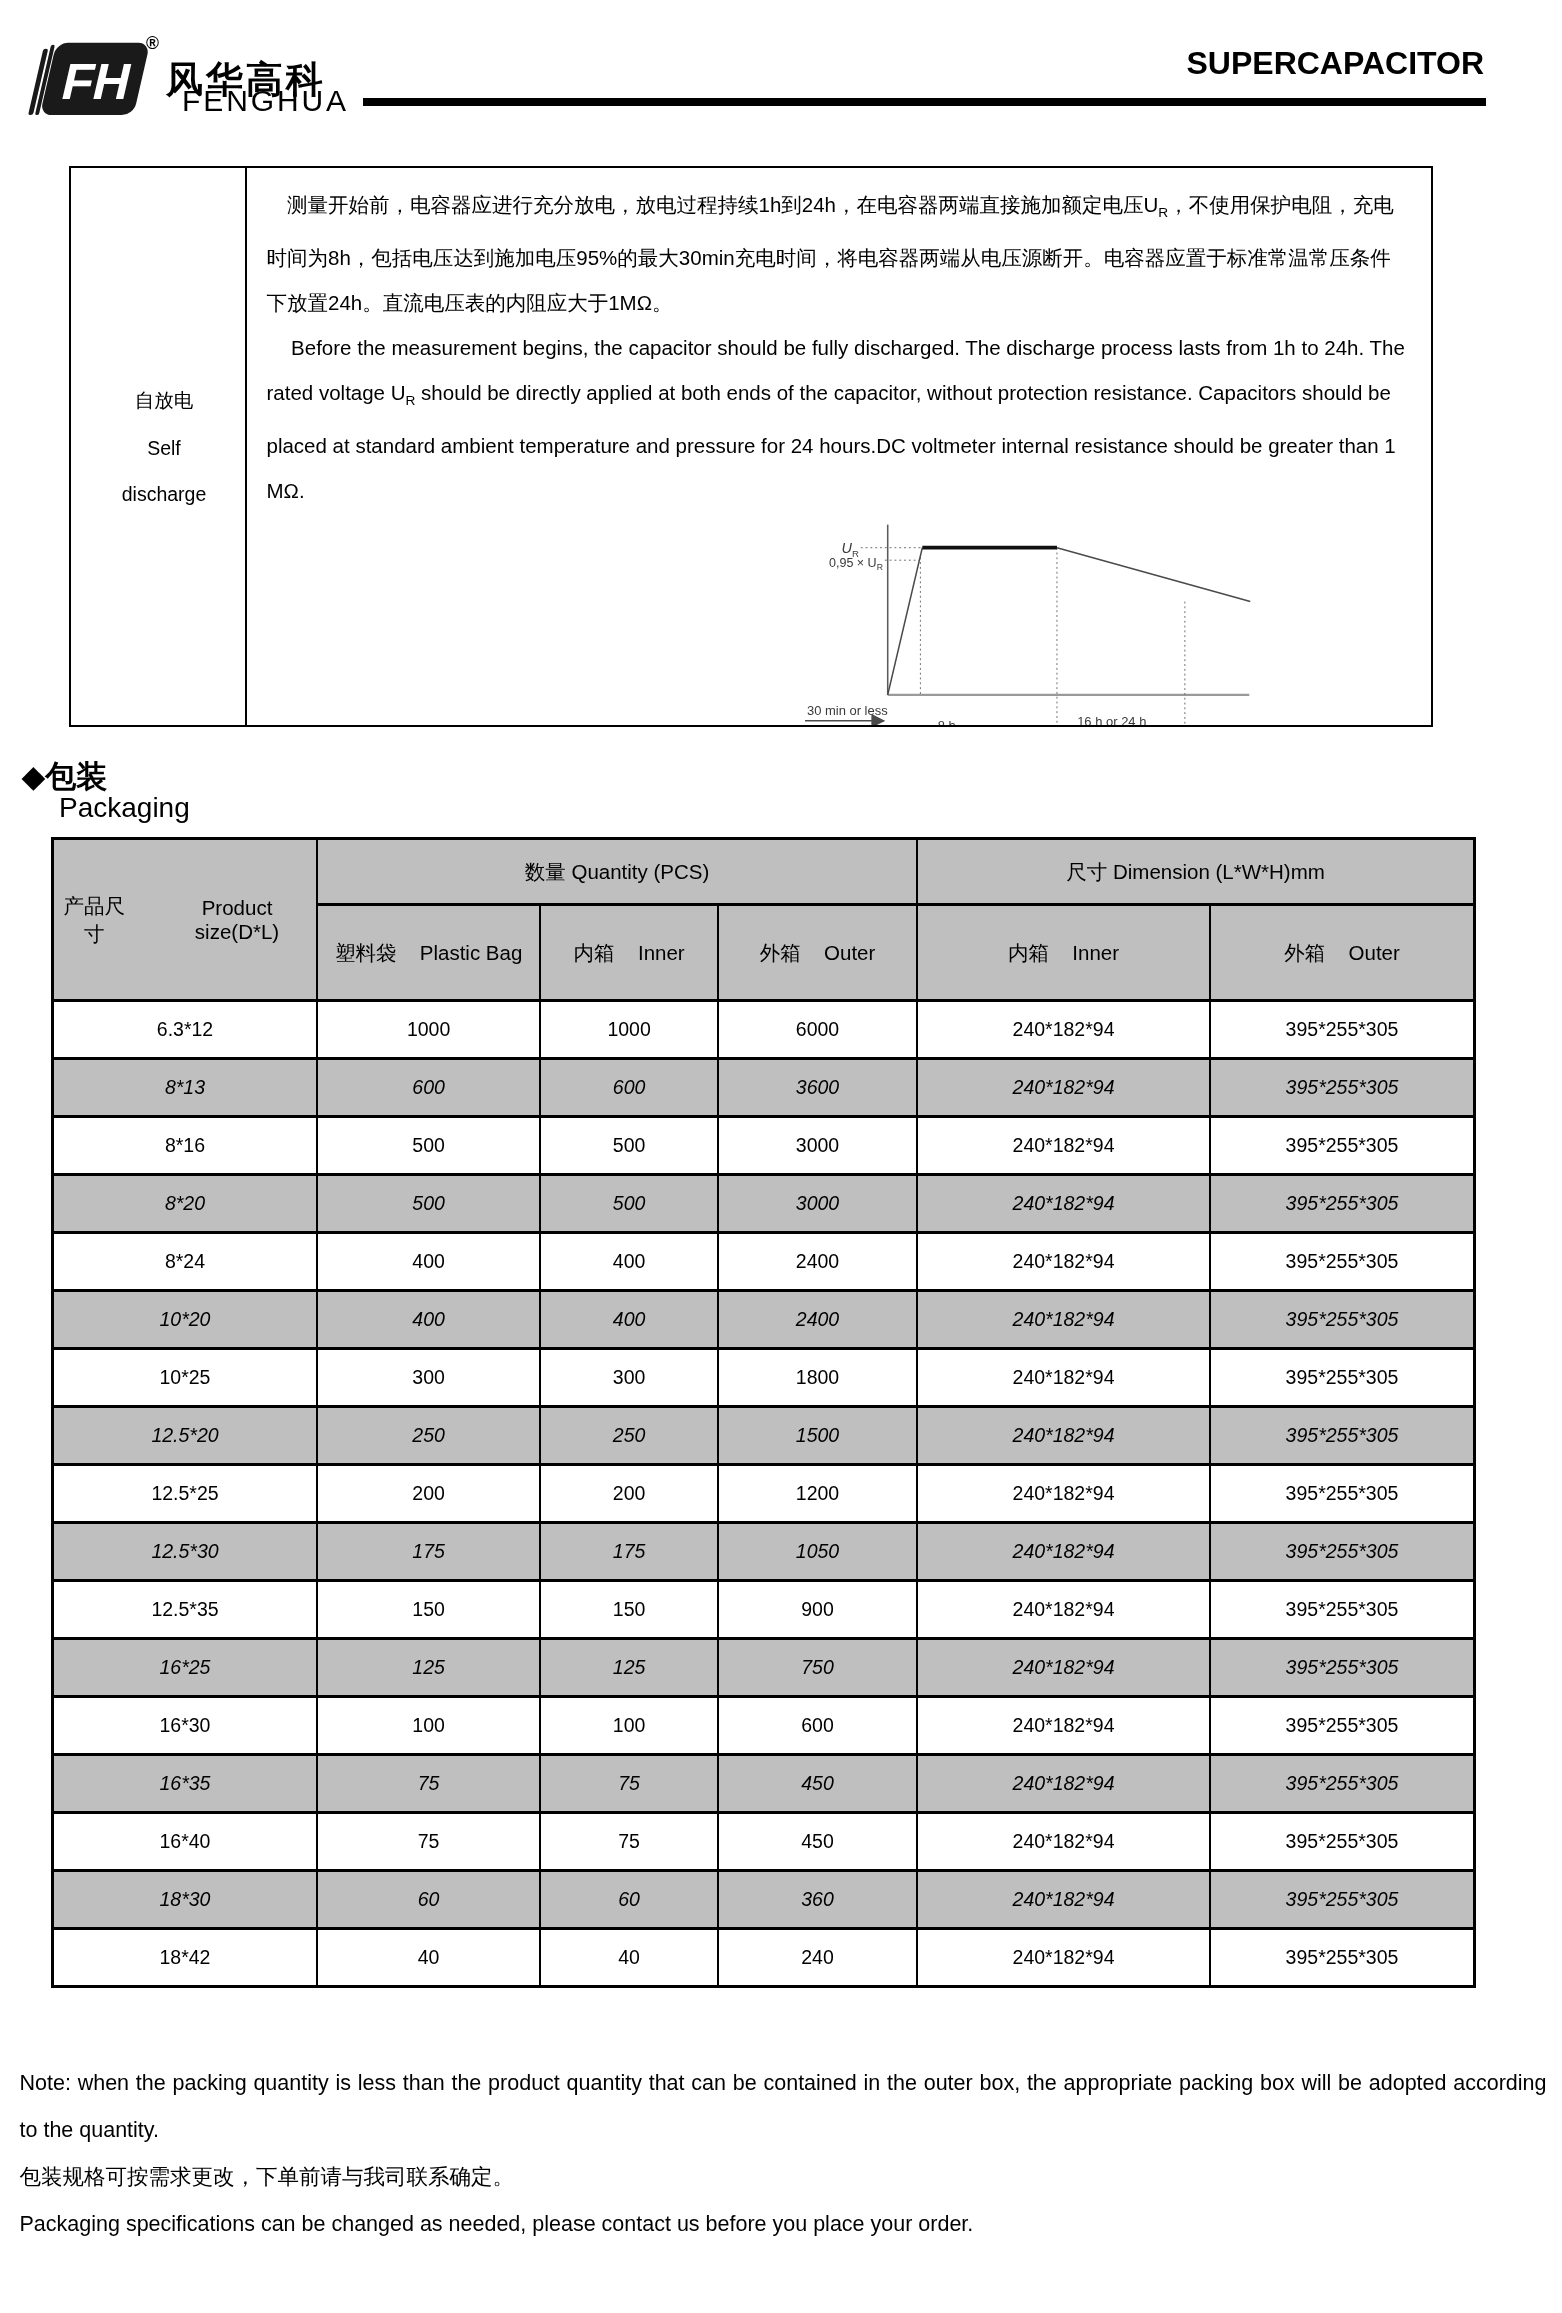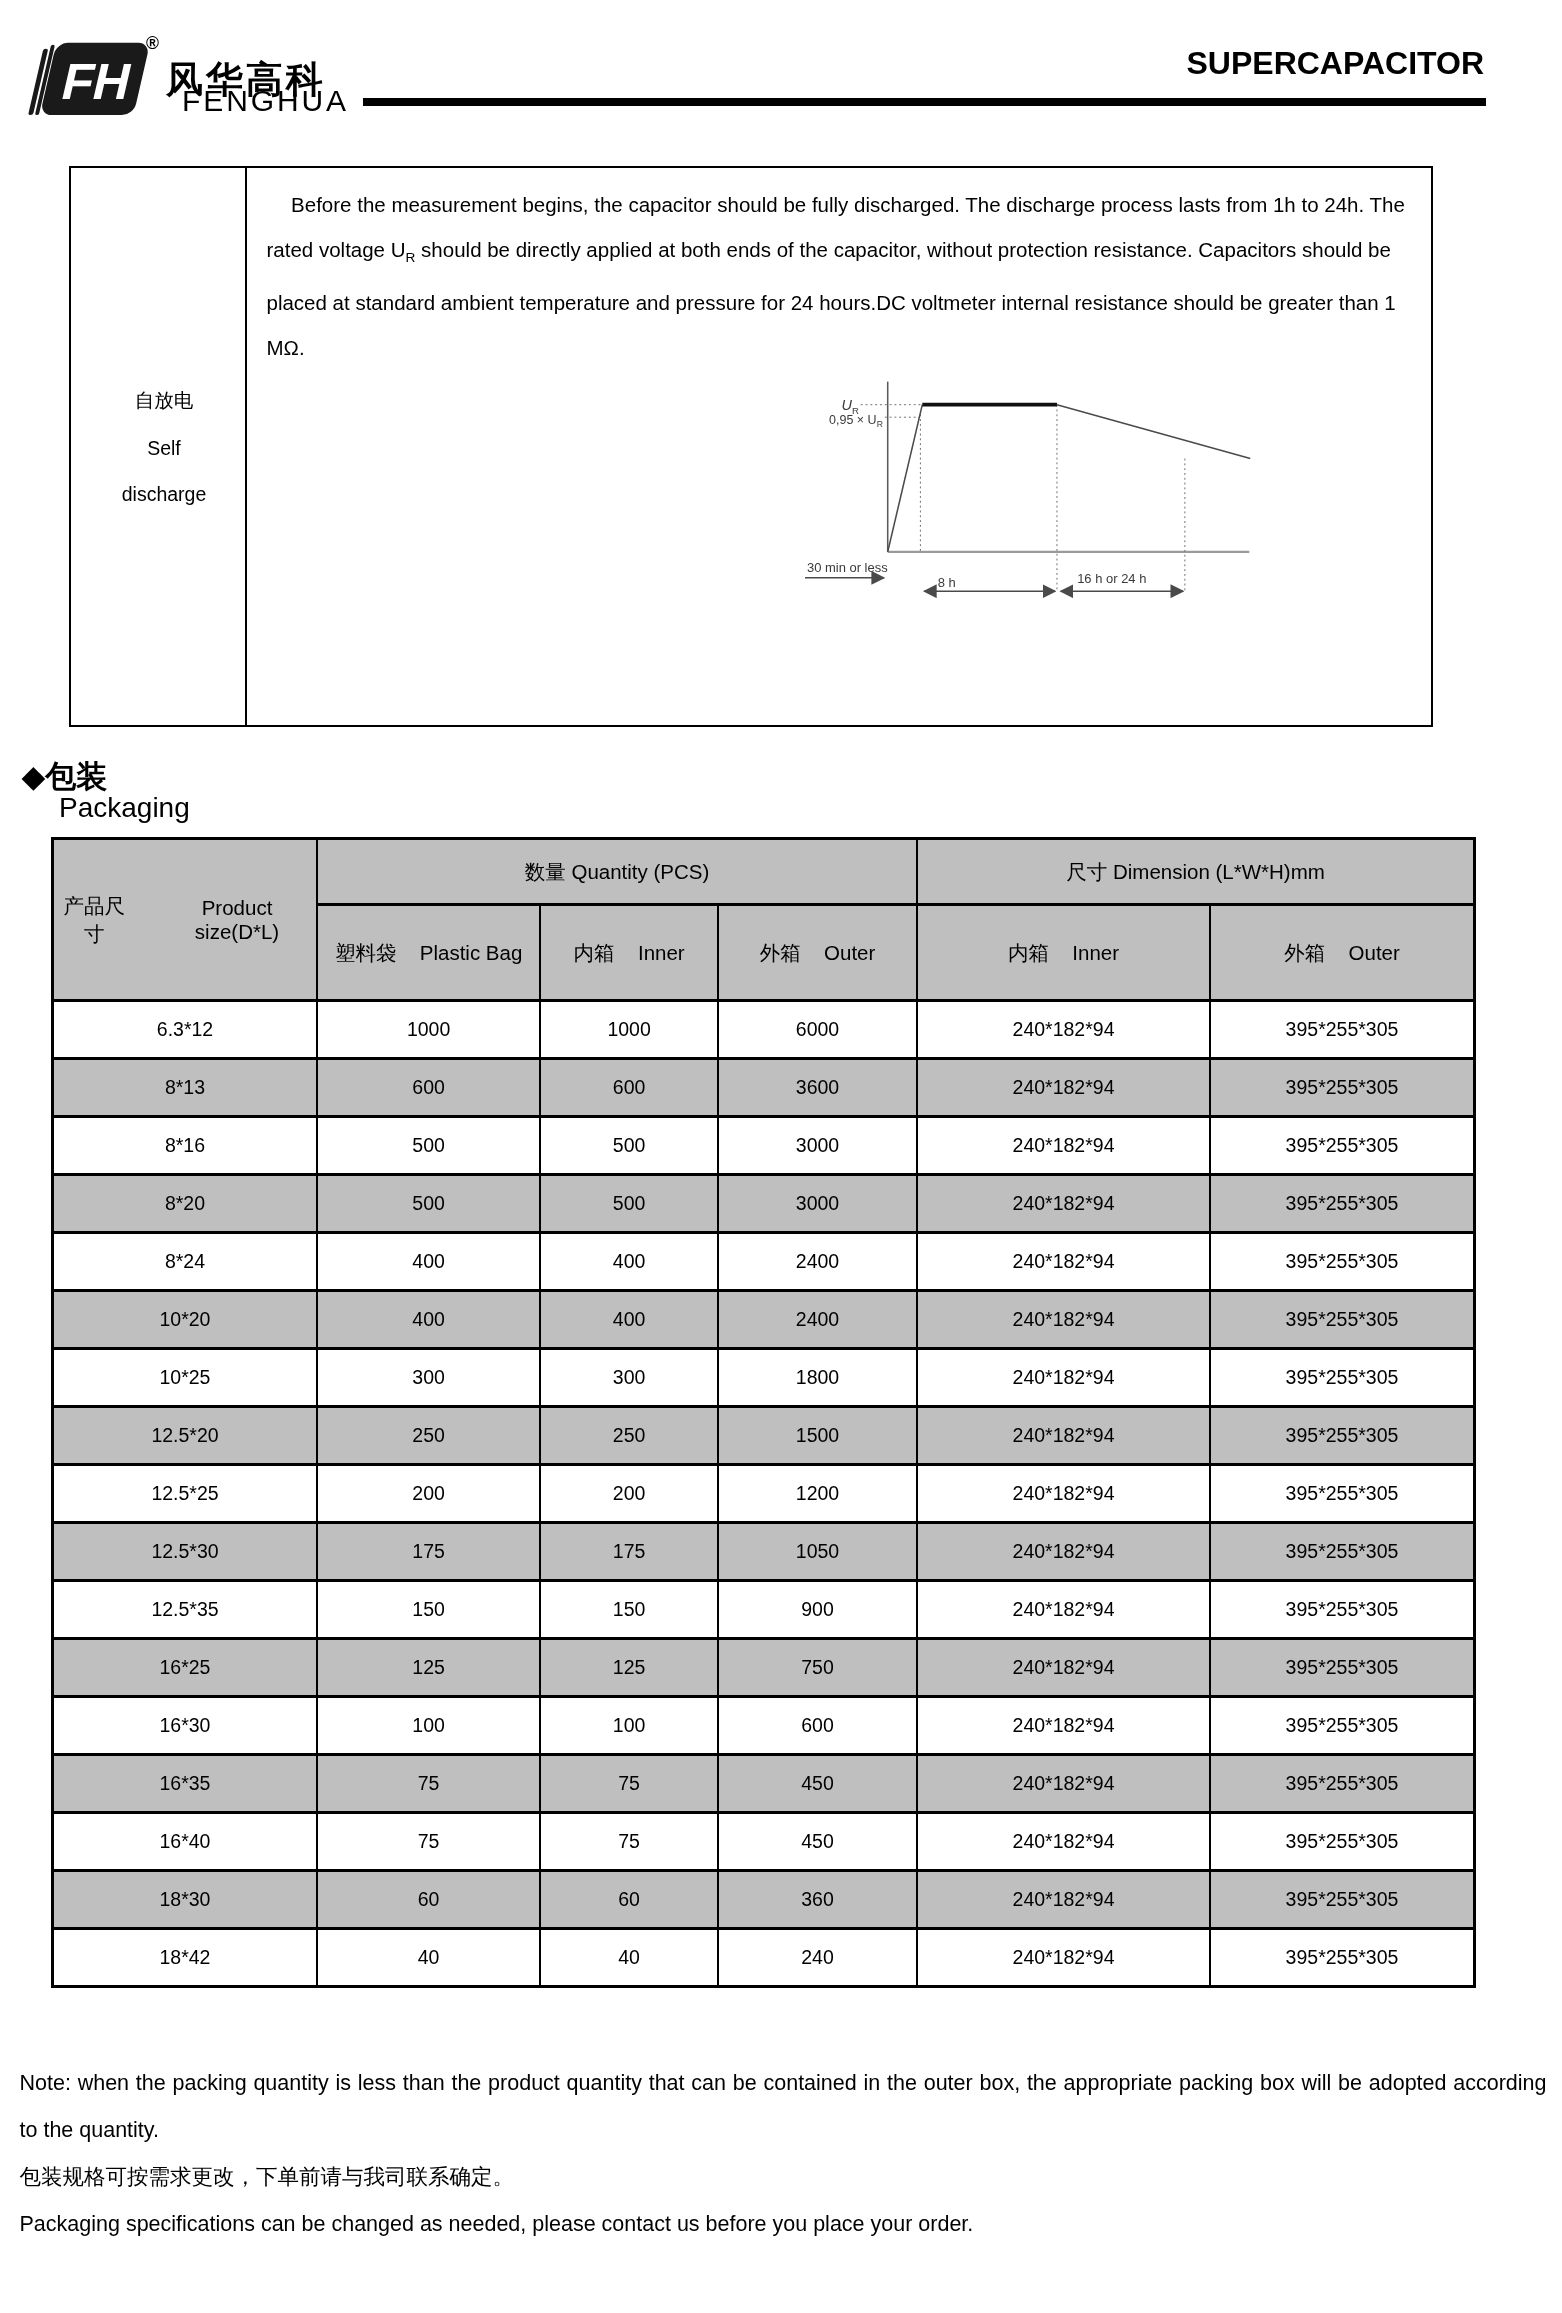--- a/index.html
+++ b/index.html
@@ -34,21 +34,21 @@
   .section-title-en{position:absolute;left:59px;top:792px;font-size:28px;}
 
   .pack-table{position:absolute;left:51px;top:837px;width:1425px;border-collapse:collapse;table-layout:fixed;}
   .pack-table th,.pack-table td{border:2px solid var(--border);border-top-width:3.9px;border-bottom-width:3.9px;text-align:center;vertical-align:middle;font-weight:normal;}
   .pack-table{border:3.9px solid var(--border);}
   .pack-table th{background:var(--gray);font-size:20.5px;}
   .th-group{height:66px;}
   .th-sub{height:96px;}
   .th-sub .two-line, .th-product .two-line{display:flex;flex-direction:row;gap:23.4px;align-items:center;justify-content:center;}
   .pack-table td{height:58px;font-size:19.5px;background:#ffffff;}
-  .pack-table tr.shade td{background:var(--row-gray);}
+  .pack-table tr.shade td{background:var(--row-gray);font-style:italic;}
 
   
   .notes{position:absolute;left:19.5px;top:2060px;width:1527px;}
   .notes p{font-size:21.5px;line-height:47px;}
   .notes .justify{text-align:justify;}
 </style>
 </head>
 <body>
 
 <div class="page">
@@ -67,20 +67,21 @@
   <div class="doc-title">SUPERCAPACITOR</div>
   <div class="header-rule"></div>
 
   <div class="sd-table">
     <div class="sd-label-cell">
       <span>自放电</span>
       <span>Self</span>
       <span>discharge</span>
     </div>
     <div class="sd-content-cell">
+      <p class="sd-zh"><span>测量开始前，电容器应进行充分放电，放电过程持续1h到24h，在电容器两端直接施加额定电压U</span><sub>R</sub><span>，不使用保护电阻，充电时间为8h，包括电压达到施加电压95%的最大30min充电时间，将电容器两端从电压源断开。电容器应置于标准常温常压条件下放置24h。直流电压表的内阻应大于1MΩ。</span></p>
       <p class="sd-en"><span>Before the measurement begins, the capacitor should be fully discharged. The discharge process lasts from 1h to 24h. The rated voltage U</span><sub>R</sub><span> should be directly applied at both ends of the capacitor, without protection resistance. Capacitors should be placed at standard ambient temperature and pressure for 24 hours.DC voltmeter internal resistance should be greater than 1 MΩ.</span></p>
 
       
       <svg class="diagram-wrap" width="458" height="226" viewBox="0 0 470 235">
         <defs>
           <marker id="ar" viewBox="0 0 10 10" refX="9" refY="5" markerWidth="9" markerHeight="9" orient="auto-start-reverse">
             <path d="M0,0 L10,5 L0,10 z" fill="#4a4a4a"></path>
           </marker>
         </defs>
 

